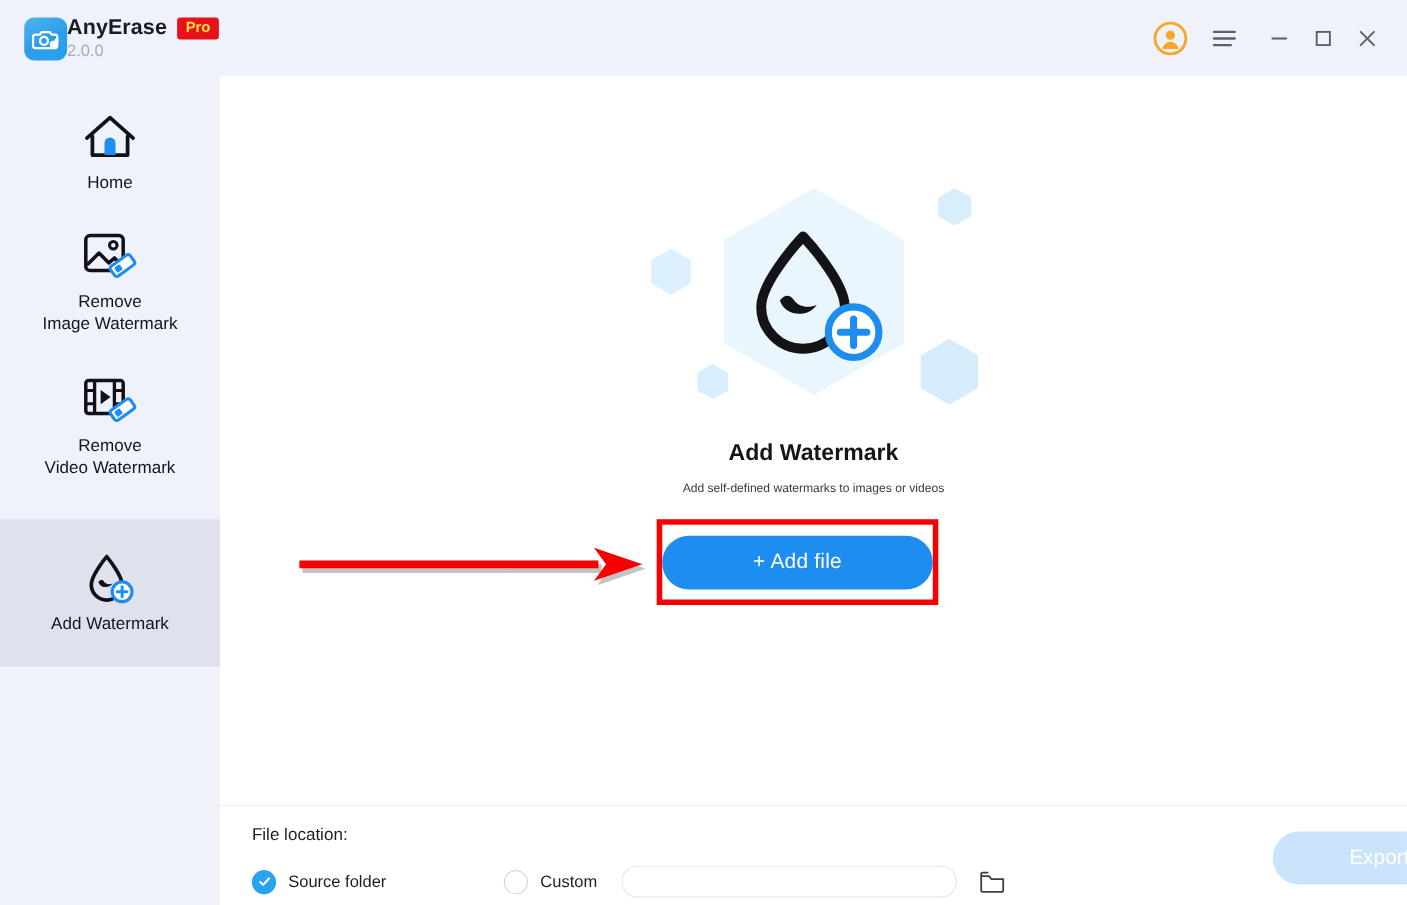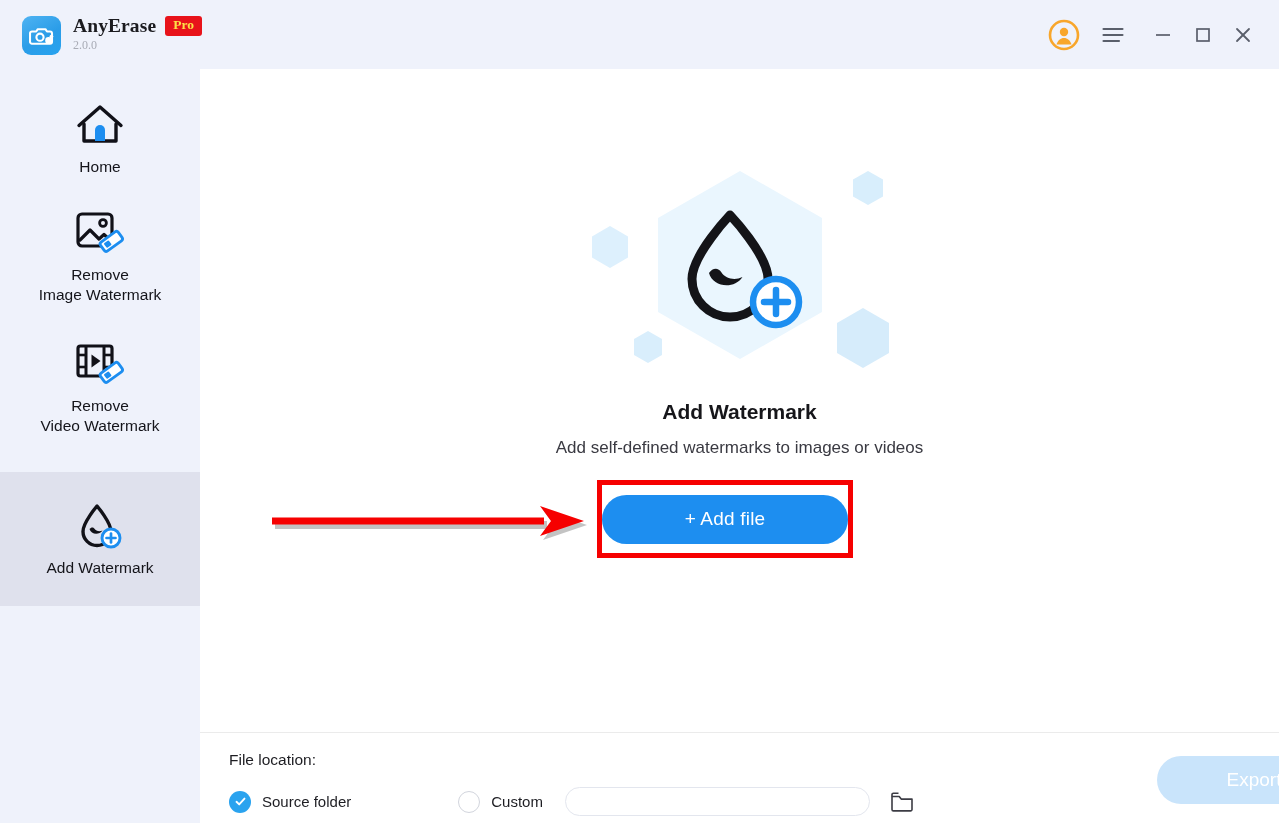--- a/index.html
+++ b/index.html
@@ -35,41 +35,41 @@
     padding-left: 22px;
     padding-top: 16px;
   }
   .brand-logo {
     width: 39px; height: 39px;
     border-radius: 9px;
     background: linear-gradient(150deg,#4fb3f2 0%,#2b9de8 55%,#27a3ef 100%);
     display: flex; align-items: center; justify-content: center;
     flex: 0 0 auto;
   }
-  .brand-text { margin-left: 12px; line-height: 1; font-family: Liberation Serif, serif; }
+  .brand-text { line-height: 1; }
   .brand-row { display: flex; align-items: center; }
   .brand-name {
     font-size: 19.5px;
     font-weight: bold;
     color: #1b1b1f;
     letter-spacing: .1px;
   }
   .pro-badge {
     margin-left: 9px;
     background: #e8131a;
     color: #fde047;
     font-size: 13.5px;
     font-weight: bold;
     border-radius: 3px;
     padding: 2px 8px 3px 8px;
     line-height: 1.1;
   }
   .brand-version {
     margin-top: 3px;
-    font-size: 12px;
+    font-size: 15px;
     color: #a8abb5;
   }
 
   .win-controls {
     position: absolute;
     right: 0; top: 0;
     height: 69px;
     display: flex;
     align-items: center;
     padding-right: 16px;
@@ -135,21 +135,21 @@
   .hero svg { display: block; }
 
   .hero-title {
     margin-top: 17px;
     font-size: 21px;
     font-weight: bold;
     color: #16161a;
   }
   .hero-sub {
     margin-top: 14px;
-    font-size: 17px;
+    font-size: 11px;
     color: #3a3a42;
   }
 
   
   .cta-row {
     position: relative;
     margin-top: 22px;
     width: 1079px;
     height: 84px;
   }

